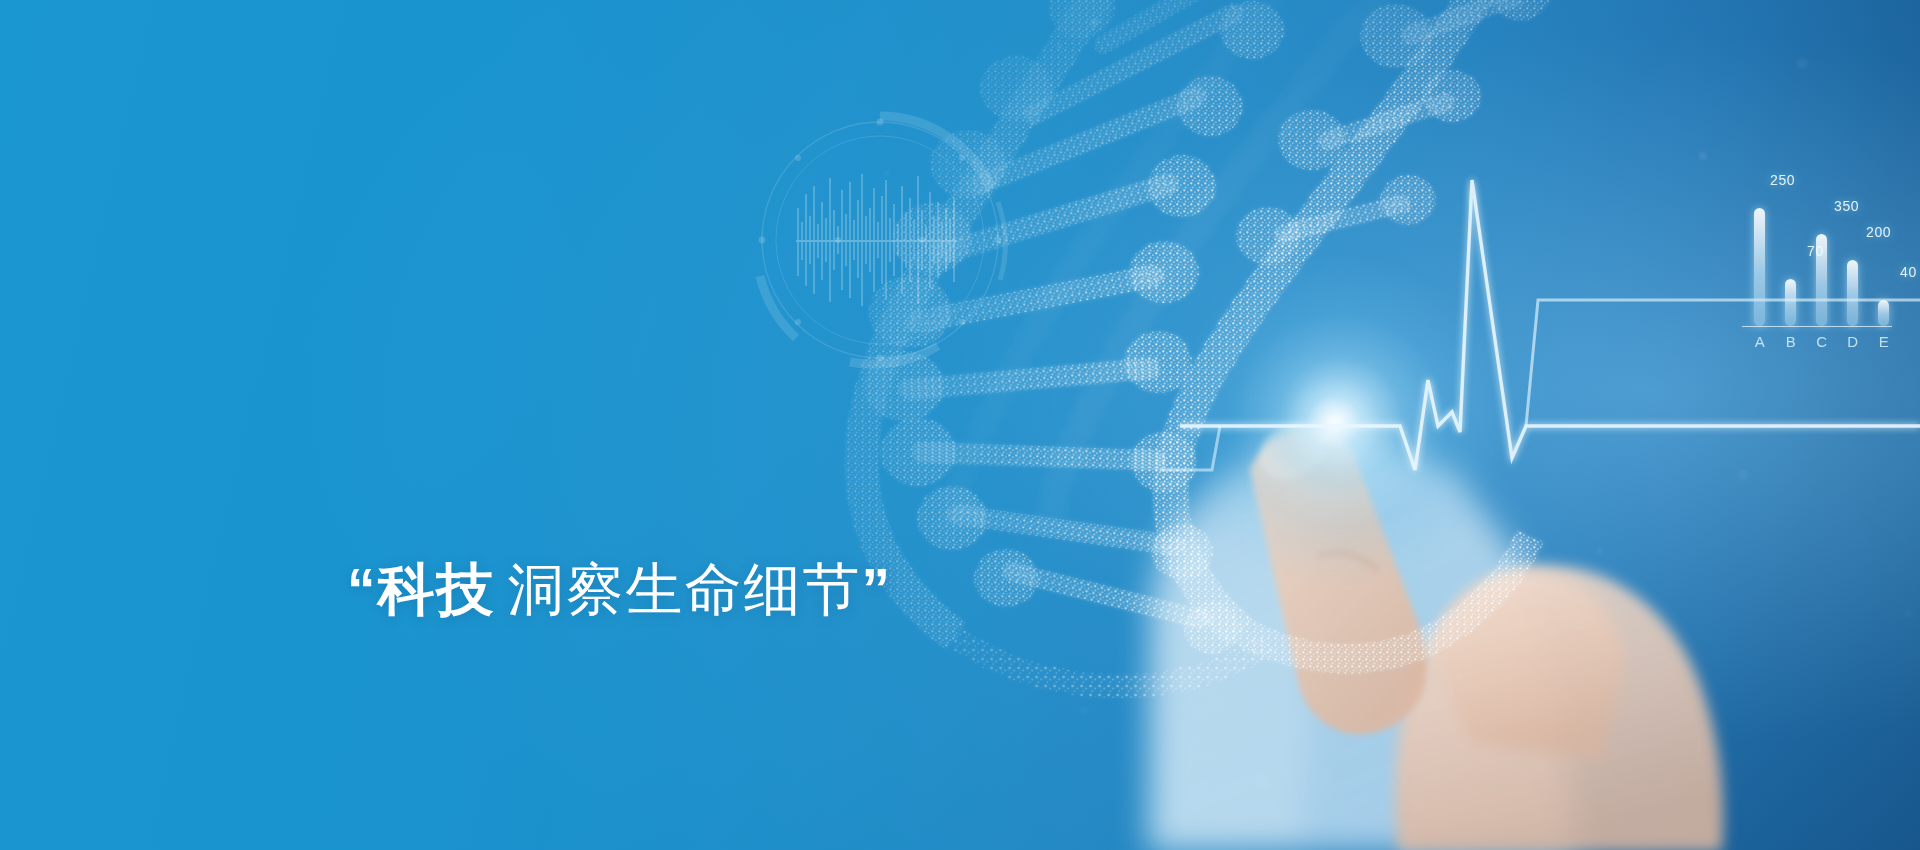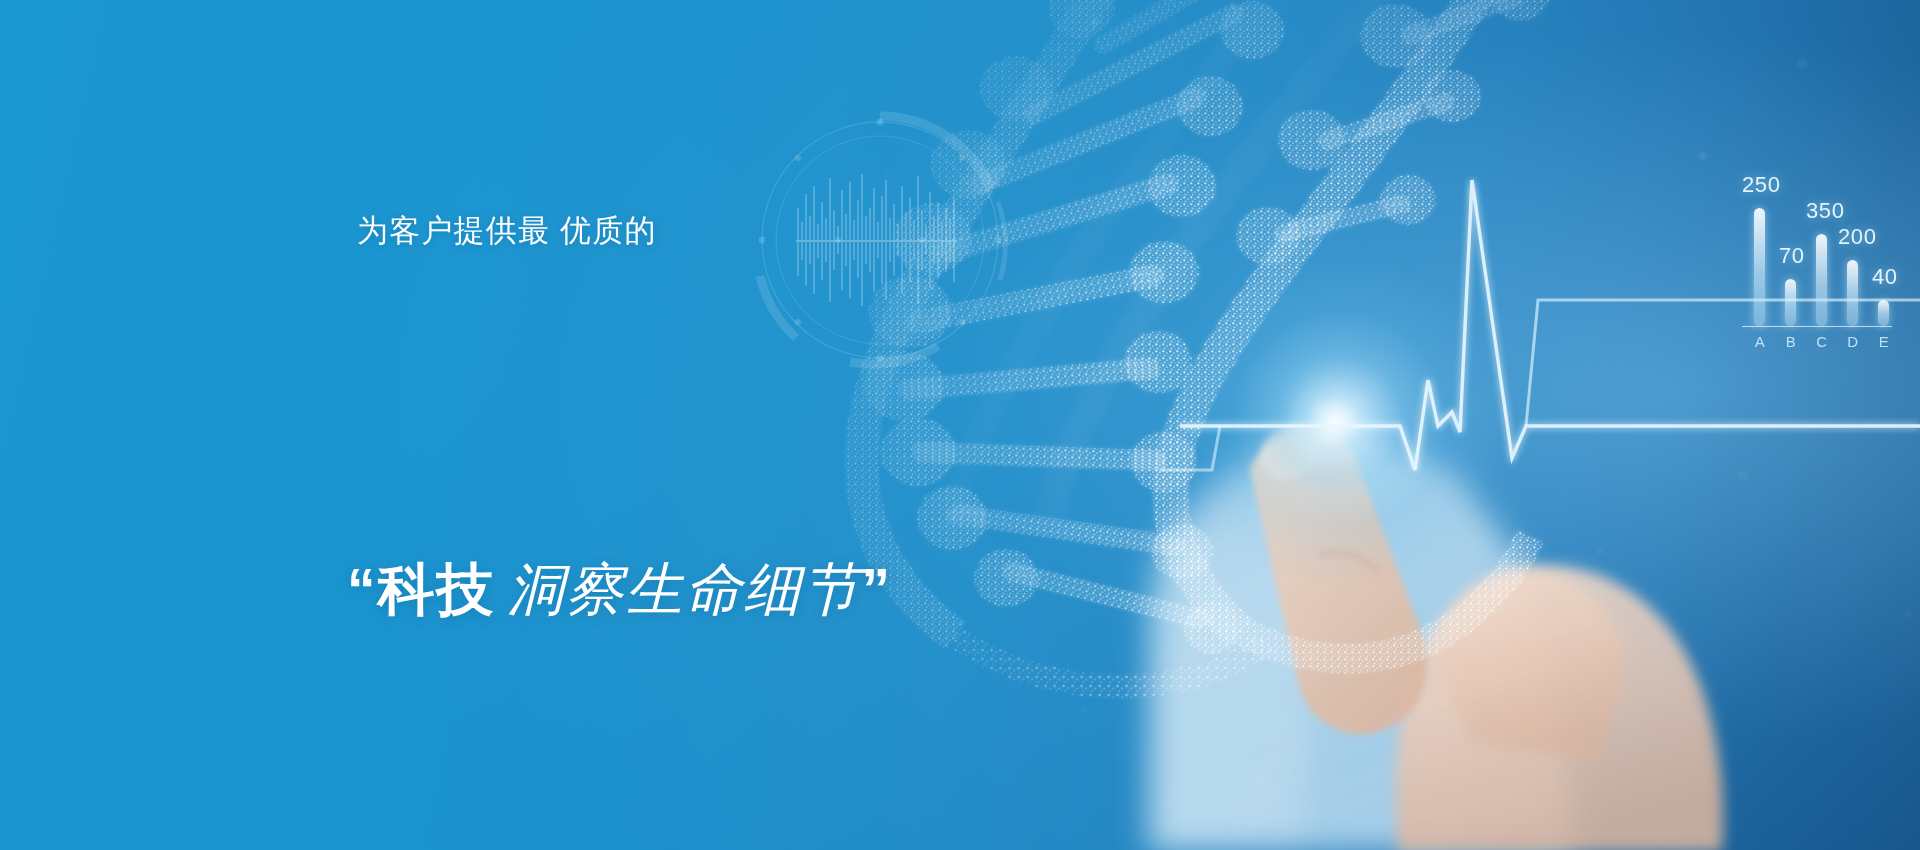--- a/index.html
+++ b/index.html
@@ -77,32 +77,32 @@
     display:flex; align-items:center; justify-content:center;
   }
 
   .quote {
     position:absolute; left:347px; top:558px;
     color:#ffffff; font-size:57px; letter-spacing:2px; white-space:nowrap;
     line-height:1.1; text-shadow:0 2px 12px rgba(10,70,120,0.25);
   }
   .quote .qmark { font-size:57px; font-weight:700; }
   .quote .strong { font-weight:700; }
-  .quote .light  { font-weight:400; padding-left:12px;font-style:italic; }
+  .quote .light  { font-weight:400; padding-left:12px; }
 
   
   #barchart { position:absolute; left:1742px; top:186px; width:156px; height:162px; }
   .bc-bar {
     position:absolute; bottom:22px; width:11px; border-radius:6px;
     background:linear-gradient(180deg, rgba(255,255,255,0.92) 0%, rgba(215,240,255,0.62) 55%, rgba(190,230,252,0.45) 100%);
     box-shadow:0 0 9px rgba(205,240,255,0.55);
   }
   .bc-val {
-    position:absolute; color:rgba(240,252,255,0.93); font-size:22px;
-    letter-spacing:0.6px; text-shadow:0 0 8px rgba(190,235,255,0.55);
+    position:absolute; color:rgba(240,252,255,0.93); font-size:14px;
+    letter-spacing:0.6px; text-shadow:0 0 8px rgba(190,235,255,0.55);margin-left:28px;
   }
   .bc-cat {
     position:absolute; bottom:-2px; color:rgba(228,248,255,0.80);
     font-size:15px; letter-spacing:0.5px; width:20px; text-align:center;
   }
   .bc-axis {
     position:absolute; left:0; bottom:21px; width:150px; height:1px;
     background:rgba(235,250,255,0.72); box-shadow:0 0 6px rgba(210,242,255,0.5);
   }
 </style>
@@ -494,21 +494,20 @@
     <div class="bokeh" style="left:1026px; top:596px; width:6px;  height:6px;  opacity:0.22;"></div>
     <div class="bokeh" style="left:966px;  top:490px; width:5px;  height:5px;  opacity:0.20;"></div>
     <div class="bokeh" style="left:884px;  top:170px; width:6px;  height:6px;  opacity:0.18;"></div>
     <div class="bokeh" style="left:1797px; top:58px;  width:11px; height:11px; opacity:0.30;"></div>
     <div class="bokeh" style="left:1905px; top:610px; width:7px;  height:7px;  opacity:0.22;"></div>
   </div>
 
   <div id="content">
 
     <div class="subtitle">
-      <div>为客户提供最 优质的</div>
     </div>
 
 
 
     <div class="quote">
       <span class="qmark">“</span><span class="strong">科技</span><span class="light">洞察生命细节</span><span class="qmark">”</span>
     </div>
   </div>
 </div>
 

